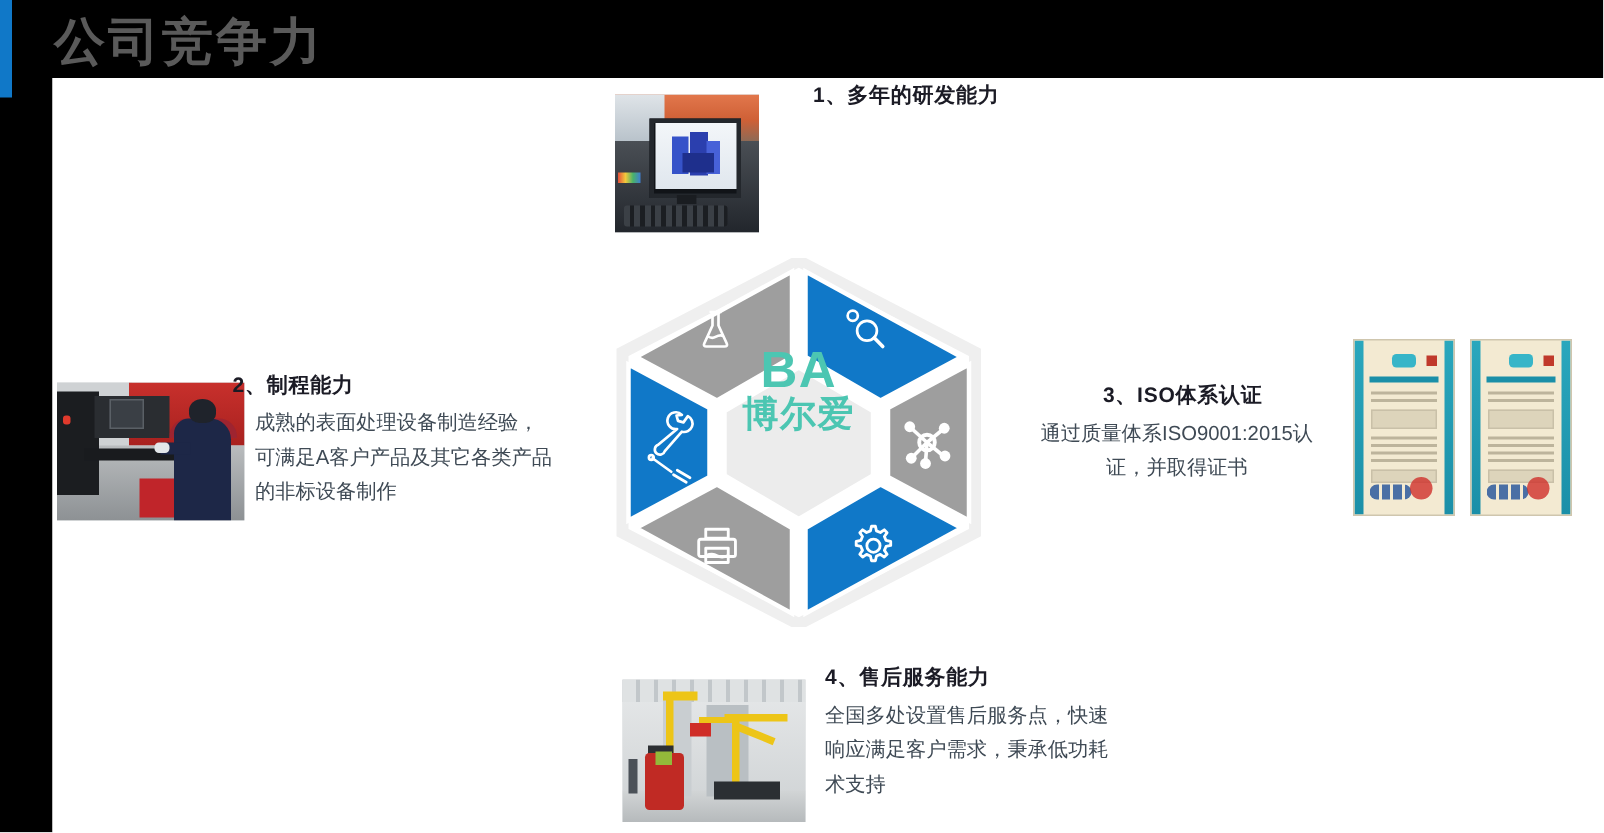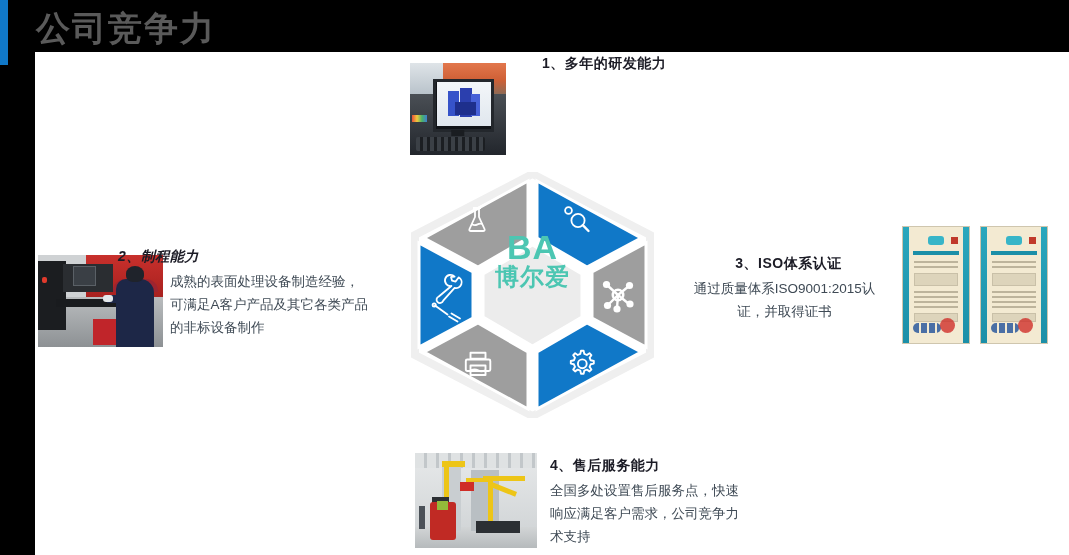--- a/index.html
+++ b/index.html
@@ -75,29 +75,29 @@
   }
   .blk-body span { display: block; white-space: nowrap; }
 
   
   .item1 { position: absolute; left: 410px; top: 55px; width: 450px; }
   .item1 .blk-title { margin-left: 132px; }
   .item1 .blk-body  { margin-left: 132px; }
 
   
   .item2 { position: absolute; left: 35px; top: 248px; width: 400px; }
-  .item2 .blk-title { margin-left: 83px; font-style: italic; }
+  .item2 .blk-title { margin-left: 120px; }
   .item2 .blk-body  { margin-left: 135px; }
 
   
   .item3 { position: absolute; left: 672px; top: 255px; width: 225px; text-align: center; }
   .item3 .blk-title { margin-left: 8px; }
 
   
-  .item4 { position: absolute; left: 410px; top: 457px; width: 430px; }
+  .item4 { position: absolute; left: 410px; top: 443px; width: 430px; }
   .item4 .blk-title { margin-left: 140px; }
   .item4 .blk-body  { margin-left: 140px; }
 
   
   .photo {
     position: absolute;
     overflow: hidden;
     background: #cfd3d6;
   }
   .photo-1 { left: 410px; top: 63px;  width: 96px;  height: 92px; }
@@ -319,21 +319,21 @@
       <div class="p4-base"></div>
     <div class="p4-forkc"></div>
       <div class="p4-fork"></div>
       <div class="p4-forkg"></div>
     <div class="p4-man"></div>
   </div>
   <div class="item4">
     <p class="blk-title">4、售后服务能力</p>
     <p class="blk-body">
       <span>全国多处设置售后服务点，快速</span>
-      <span>响应满足客户需求，公司竞争力</span>
+      <span>响应满足客户需求，秉承低功耗</span>
       <span>术支持</span>
     </p>
   </div>
 
   <div class="hexwrap">
     <svg width="245" height="246" viewBox="0 0 245 246">
 
       <polygon points="122.5,2 240,63 240,183 122.5,244 5,183 5,63" fill="none" stroke="#efefef" stroke-width="8"></polygon>
 
       <g>

